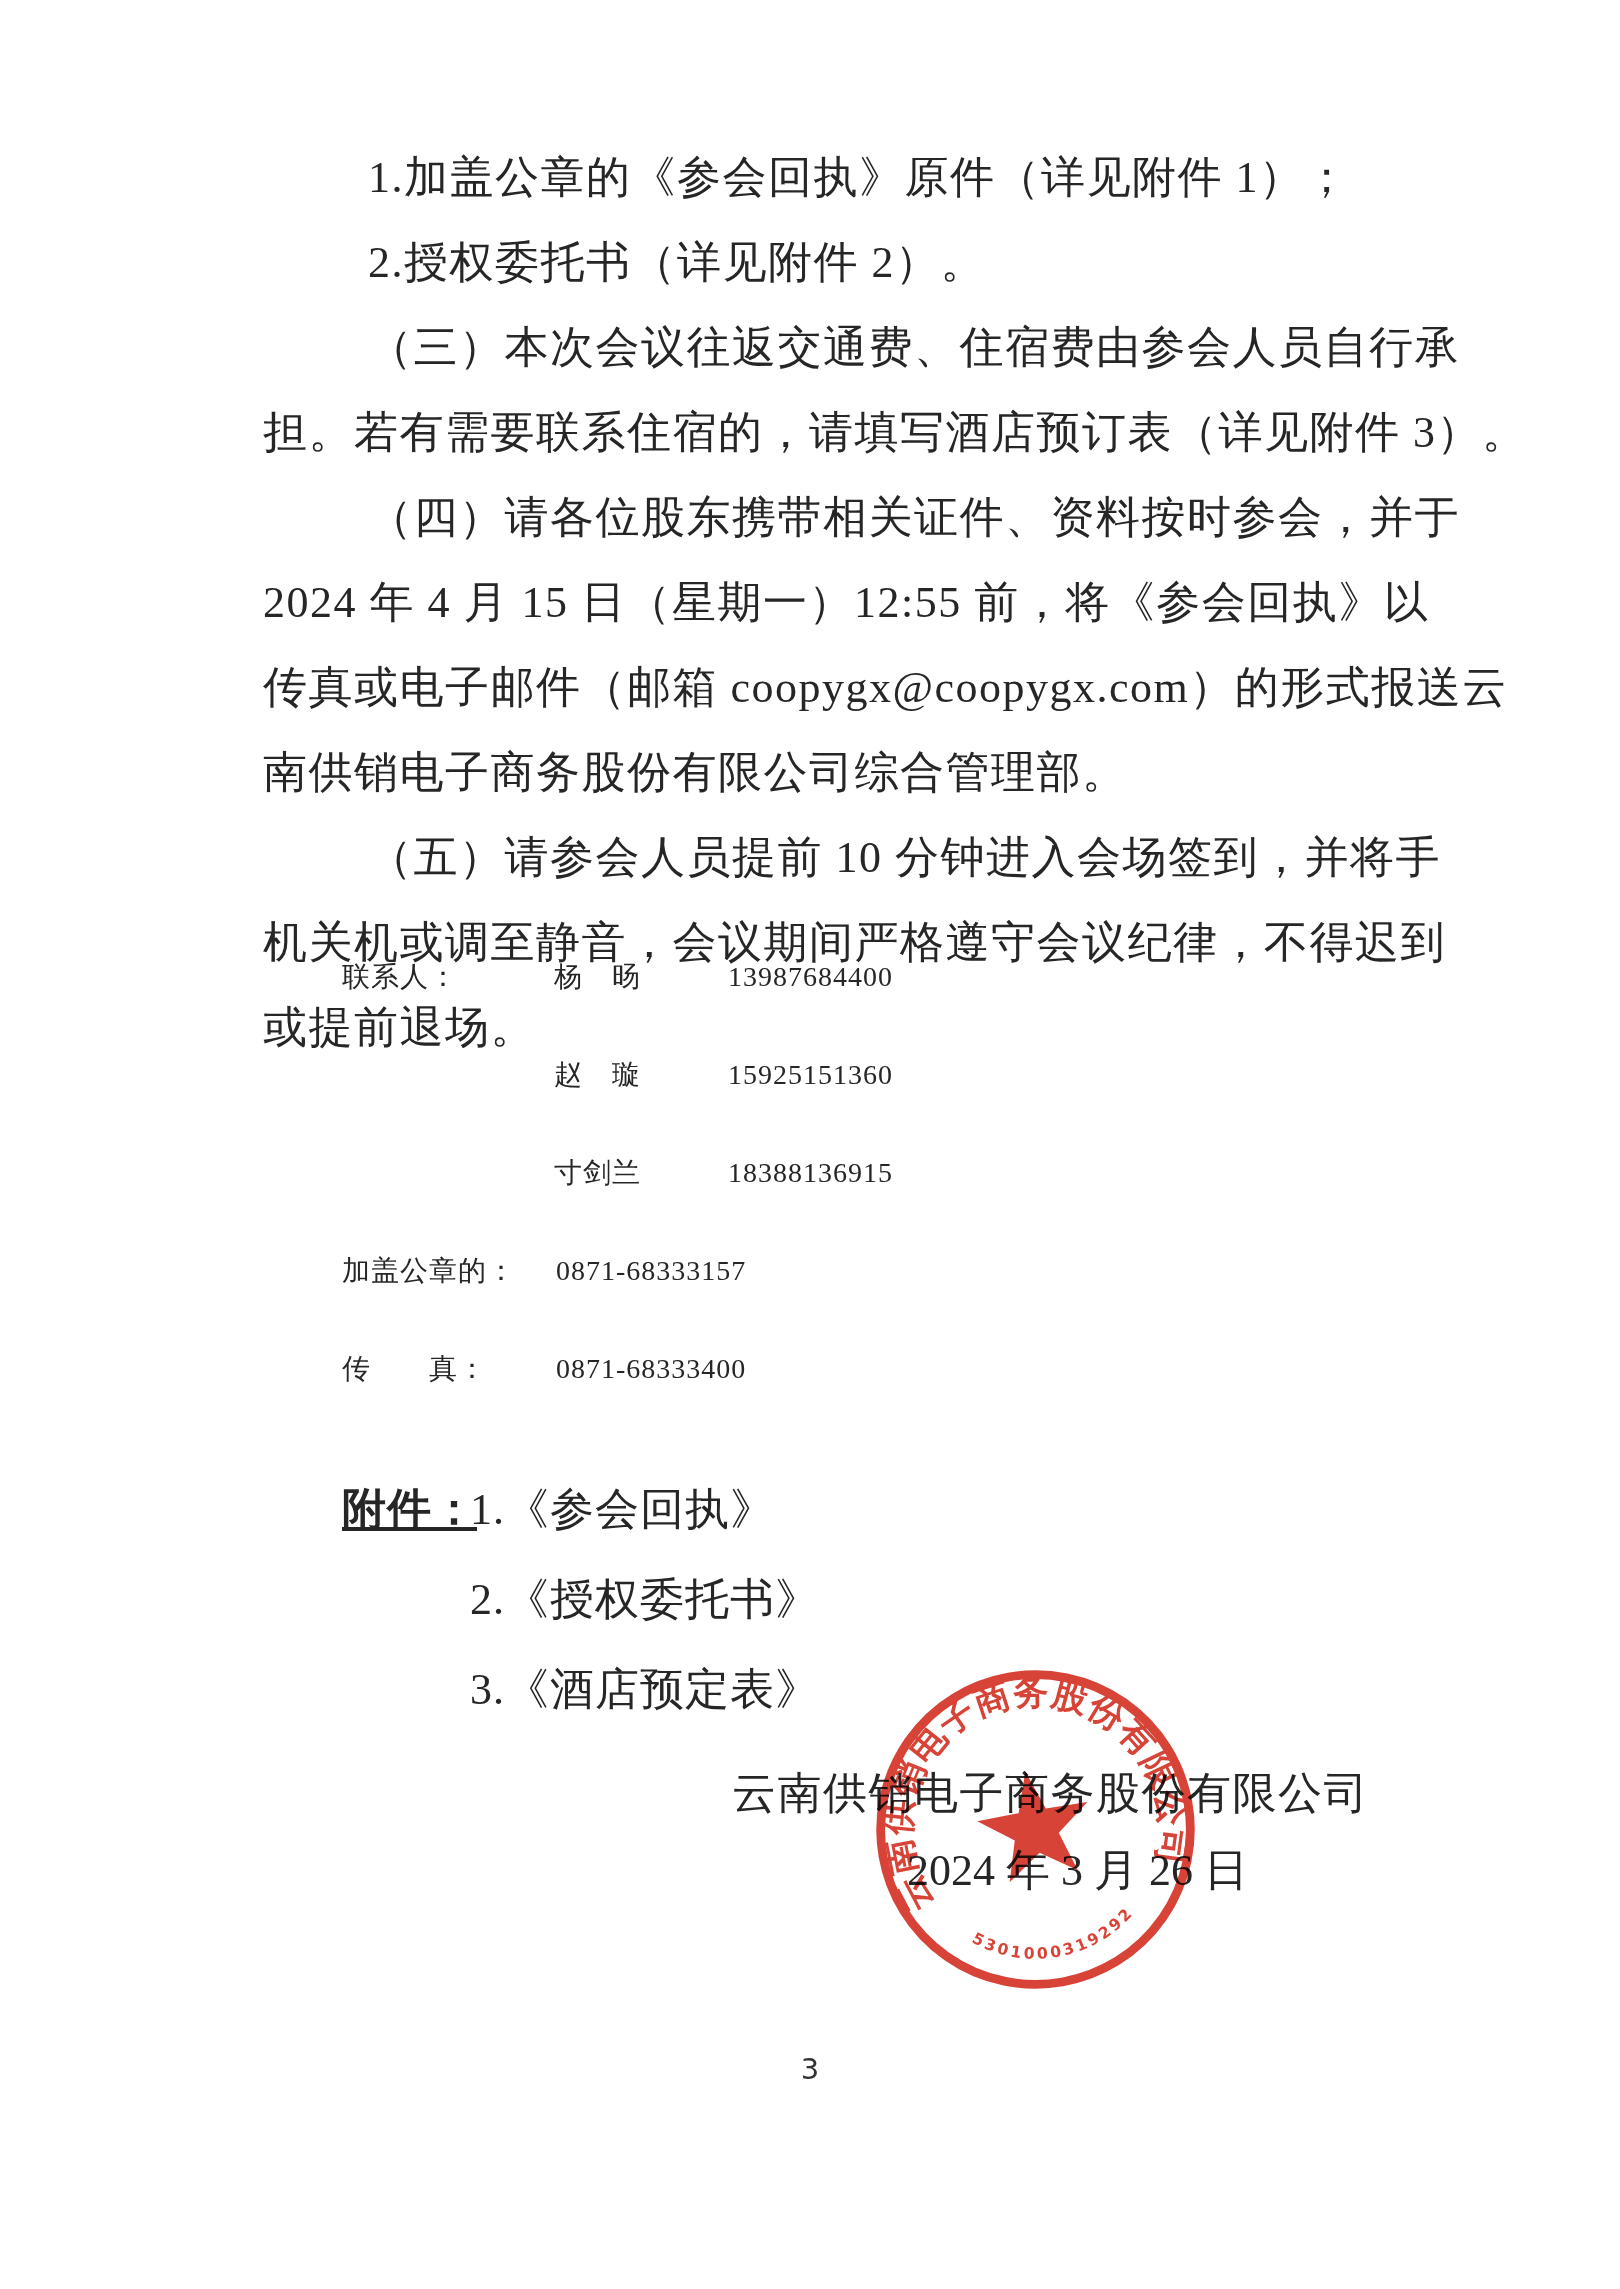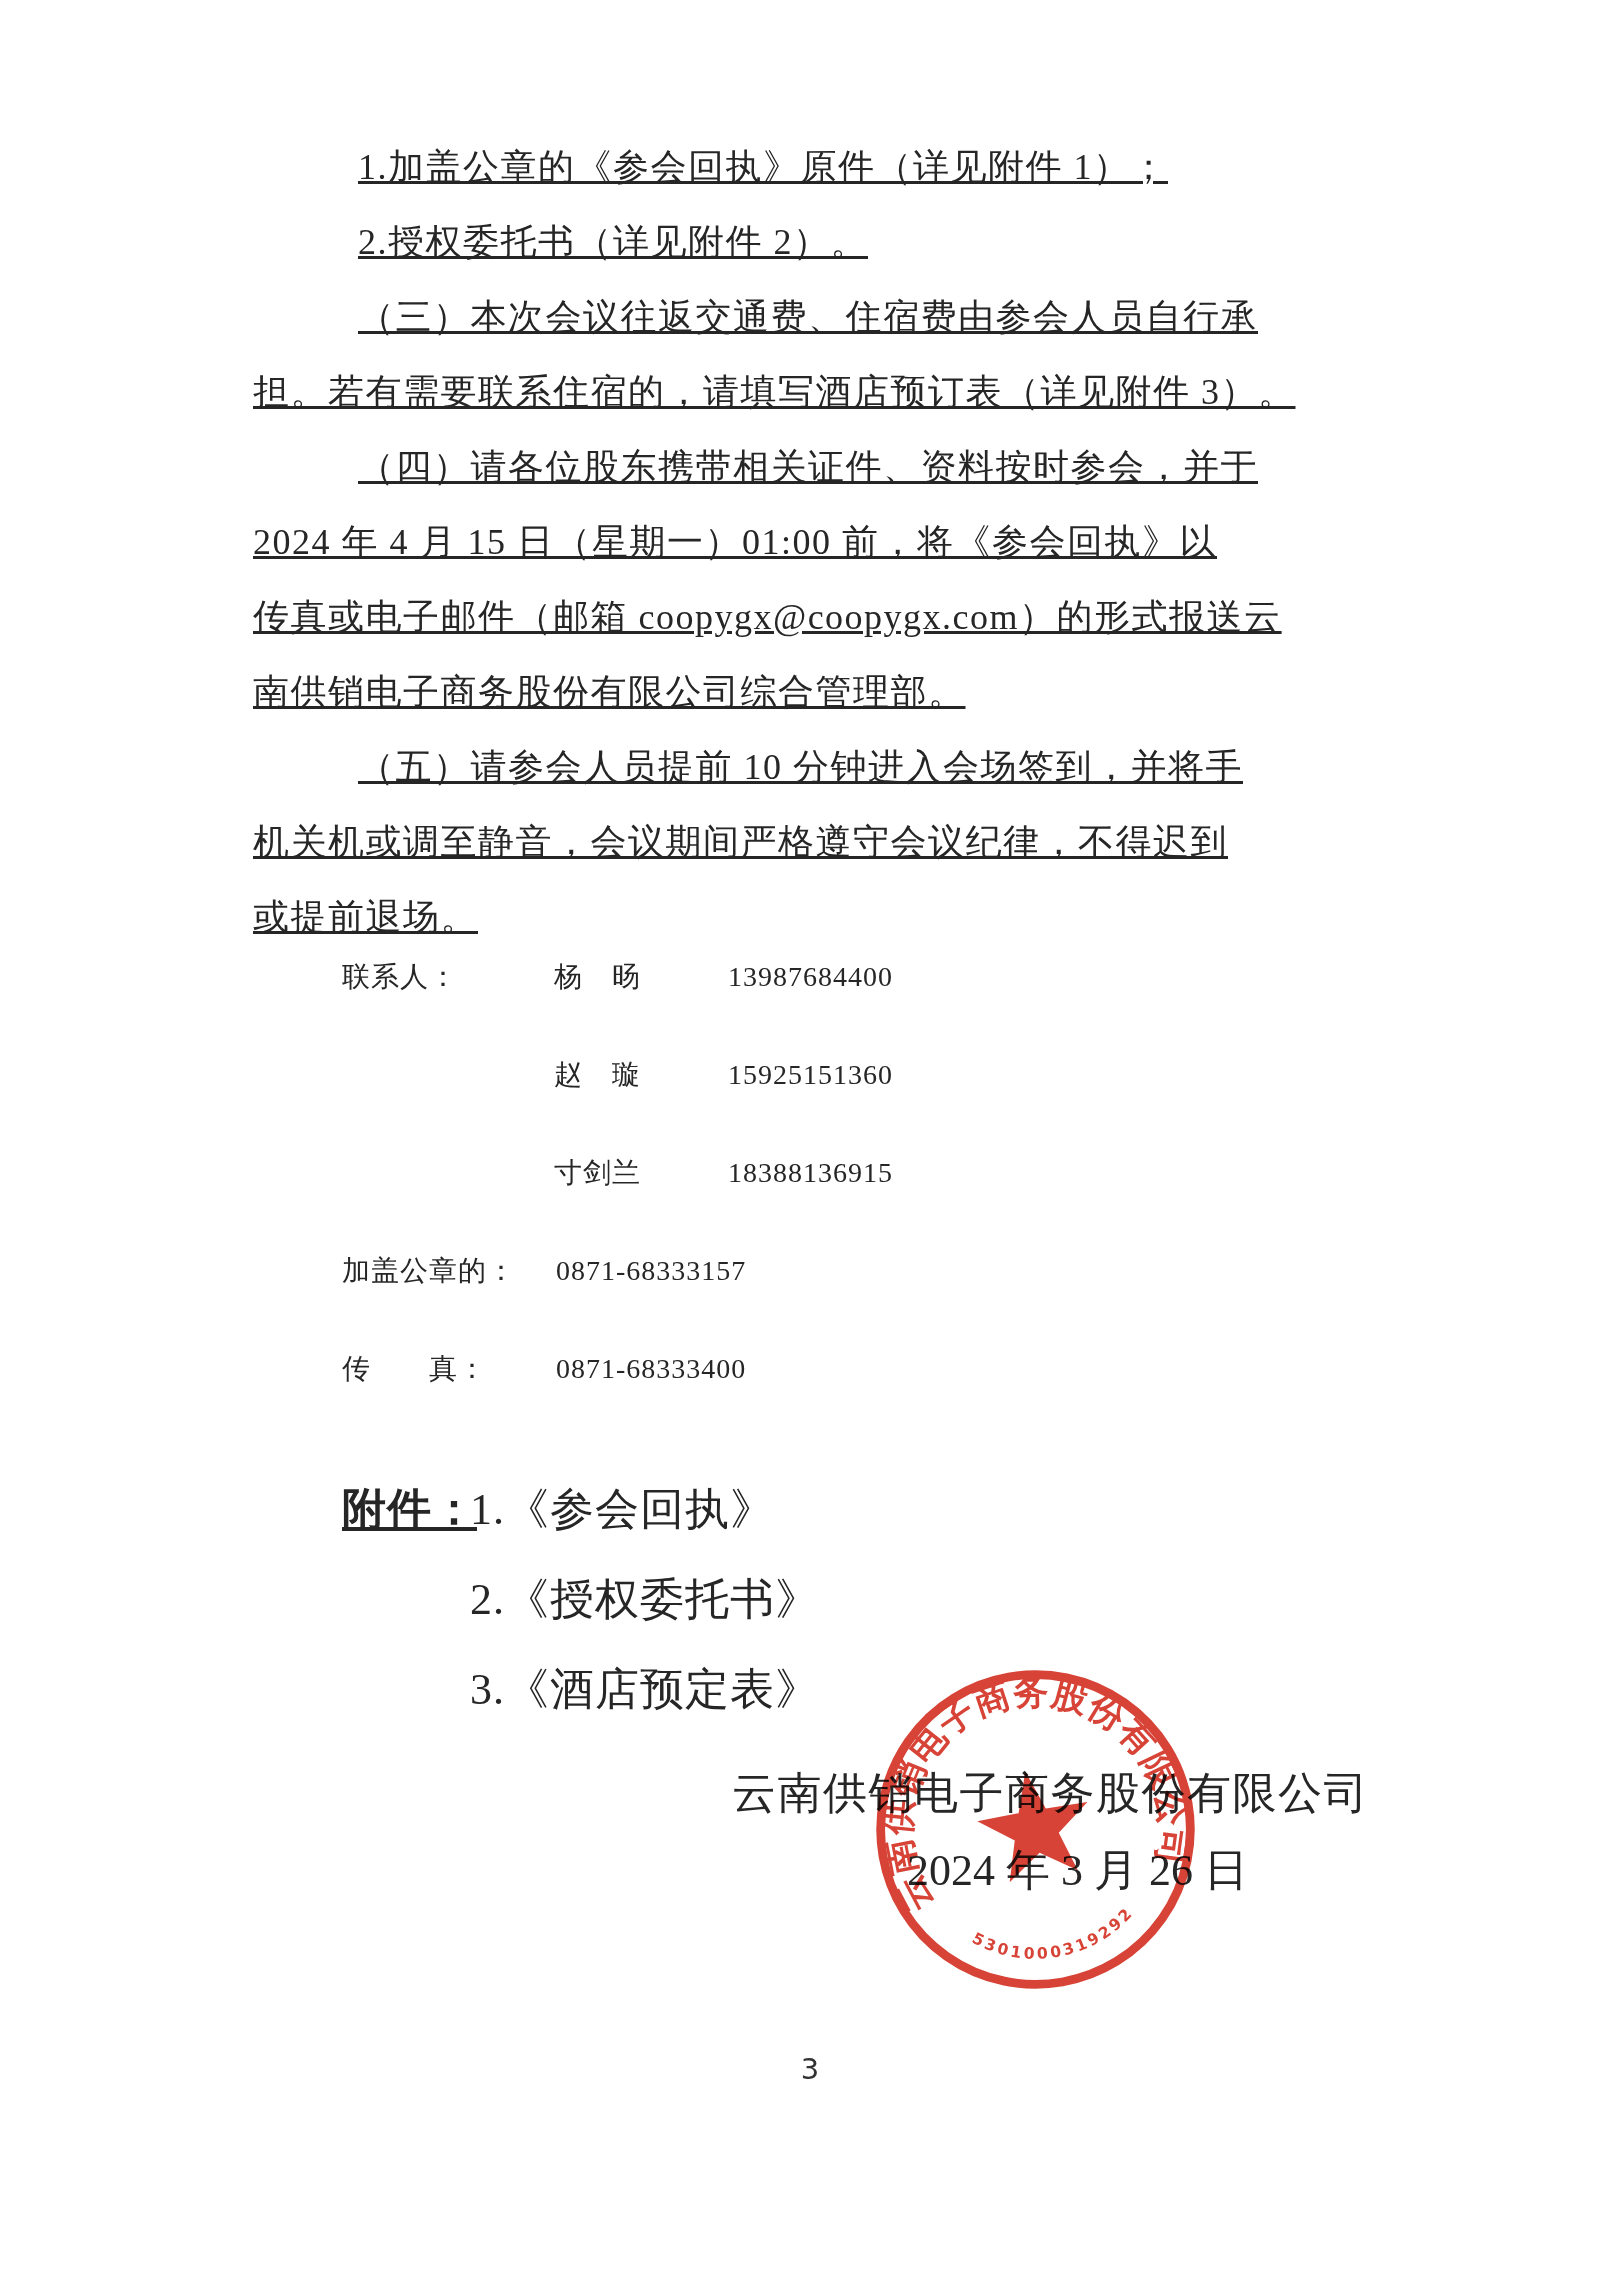--- a/index.html
+++ b/index.html
@@ -17,27 +17,26 @@
     color: #262626;
   }
   
   .body-text {
     position: absolute;
     top: 130px;
     left: 253px;
     width: 1142px;
   }
   .body-text p.line {
-    margin: 0;
+    margin: 10px;
     height: 75px;
     line-height: 75px;
-    font-size: 36px;
+    font-size: 44px;
     letter-spacing: 1.5px;
     white-space: nowrap;
-    text-decoration: underline;
   }
   .body-text p.ind { padding-left: 105px; }
 
   
   .contacts {
     position: absolute;
     top: 928px;
     left: 342px;
     font-size: 28px;
     letter-spacing: 1px;
@@ -139,21 +138,21 @@
 <body>
 
 <div class="page">
 
   <div class="body-text">
     <p class="line ind">1.加盖公章的《参会回执》原件（详见附件 1）；</p>
     <p class="line ind">2.授权委托书（详见附件 2）。</p>
     <p class="line ind">（三）本次会议往返交通费、住宿费由参会人员自行承</p>
     <p class="line">担。若有需要联系住宿的，请填写酒店预订表（详见附件 3）。</p>
     <p class="line ind">（四）请各位股东携带相关证件、资料按时参会，并于</p>
-    <p class="line">2024 年 4 月 15 日（星期一）01:00 前，将《参会回执》以</p>
+    <p class="line">2024 年 4 月 15 日（星期一）12:55 前，将《参会回执》以</p>
     <p class="line">传真或电子邮件（邮箱 coopygx@coopygx.com）的形式报送云</p>
     <p class="line">南供销电子商务股份有限公司综合管理部。</p>
     <p class="line ind">（五）请参会人员提前 10 分钟进入会场签到，并将手</p>
     <p class="line">机关机或调至静音，会议期间严格遵守会议纪律，不得迟到</p>
     <p class="line">或提前退场。</p>
   </div>
 
   <div class="contacts">
     <div class="contact-row">
       <span class="c-label">联系人：</span>

